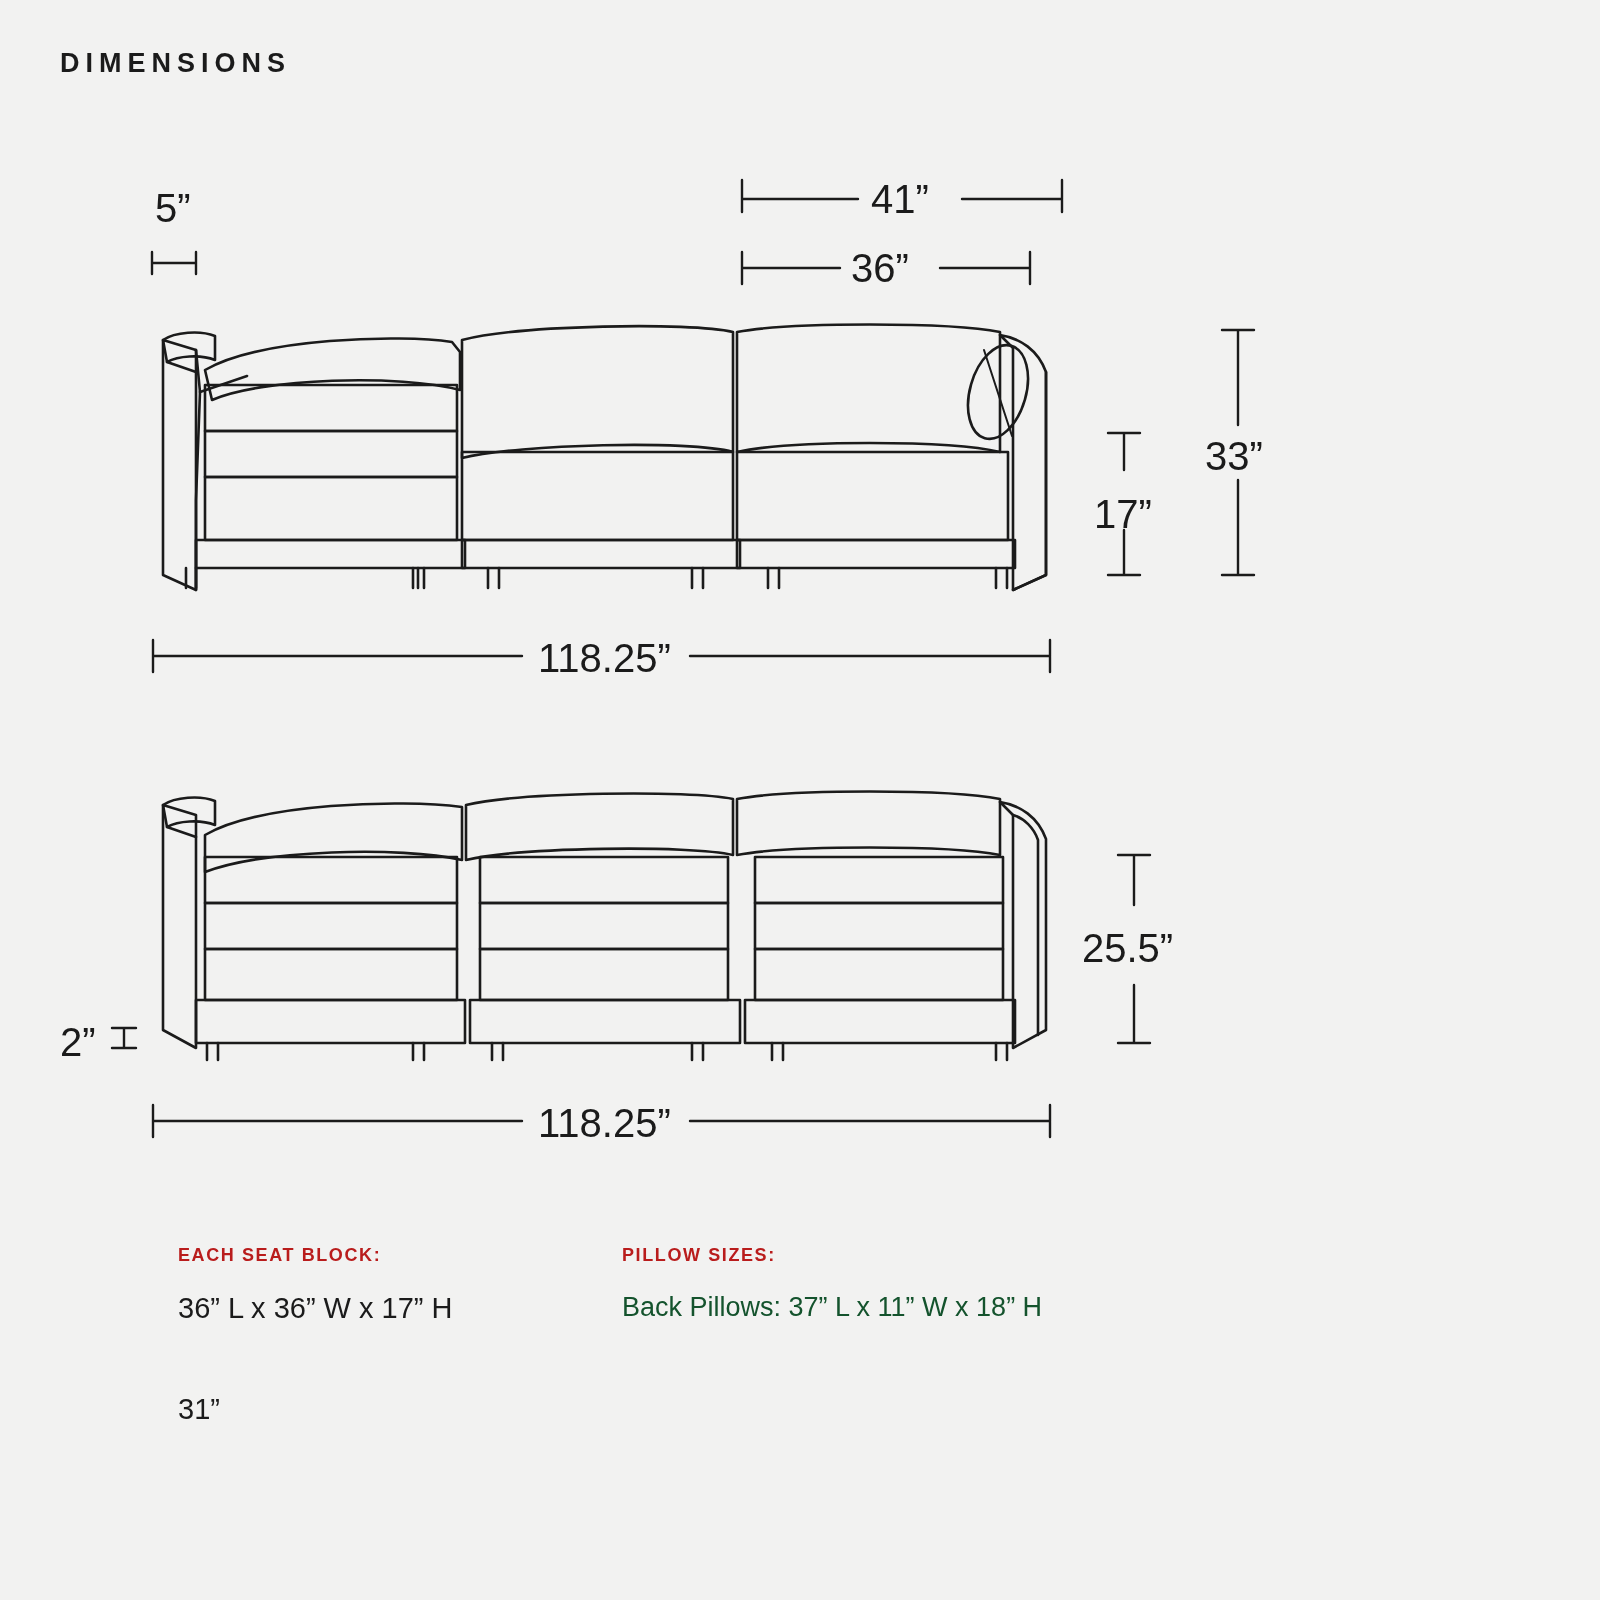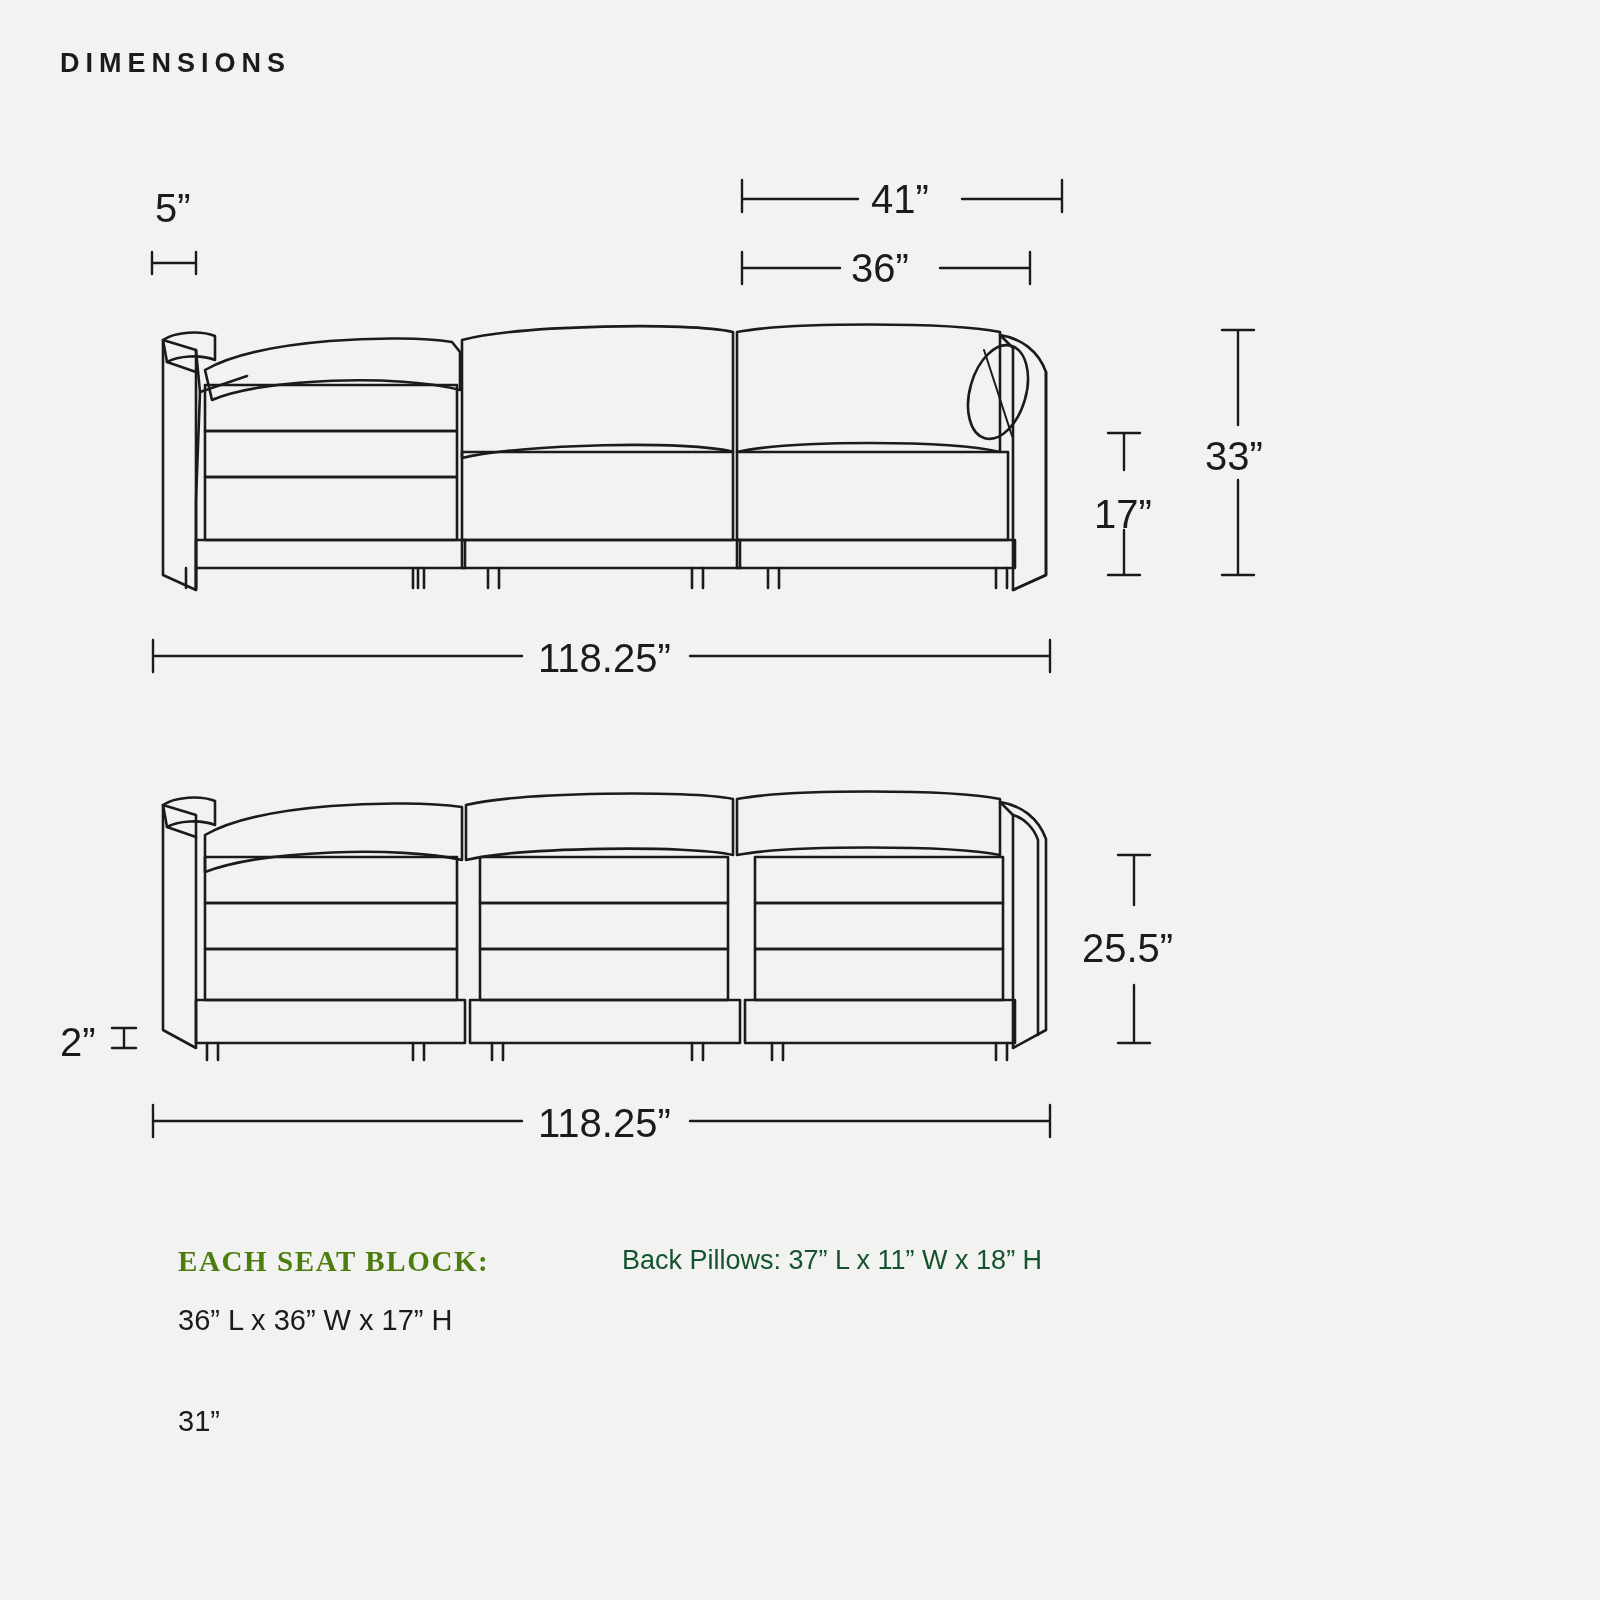--- a/index.html
+++ b/index.html
@@ -46,26 +46,25 @@
     left: 0;
     top: 1245px;
     width: 1600px;
   }
   .spec-col {
     position: absolute;
   }
   .spec-col.left { left: 178px; top: 0; width: 420px; }
   .spec-col.right { left: 622px; top: 0; width: 700px; }
   .spec-head {
-    font-size: 29px;
+    font-size: 18px;
     font-weight: bold;
     letter-spacing: 1.6px;
-    color: #4d7c0f;
+    color: #b91c1c;
     margin-bottom: 26px;
-    font-family: Liberation Serif, serif;
   }
   .spec-val {
     font-size: 29px;
     color: #1b1b1b;
     margin-bottom: 30px;
   }
   .spec-gap { height: 38px; }
   .spec-line {
     font-size: 27px;
     color: #14532d;
@@ -189,17 +188,18 @@
   </svg>
 
   <div class="specs">
     <div class="spec-col left">
       <div class="spec-head">EACH SEAT BLOCK:</div>
       <div class="spec-val">36” L x 36” W x 17” H</div>
       <div class="spec-gap"></div>
       <div class="spec-val">31”</div>
     </div>
     <div class="spec-col right">
+      <div class="spec-head">PILLOW SIZES:</div>
       <div class="spec-line">Back Pillows: 37” L x 11” W x 18” H</div>
     </div>
   </div>
 
 </div>
 
 </body></html>

